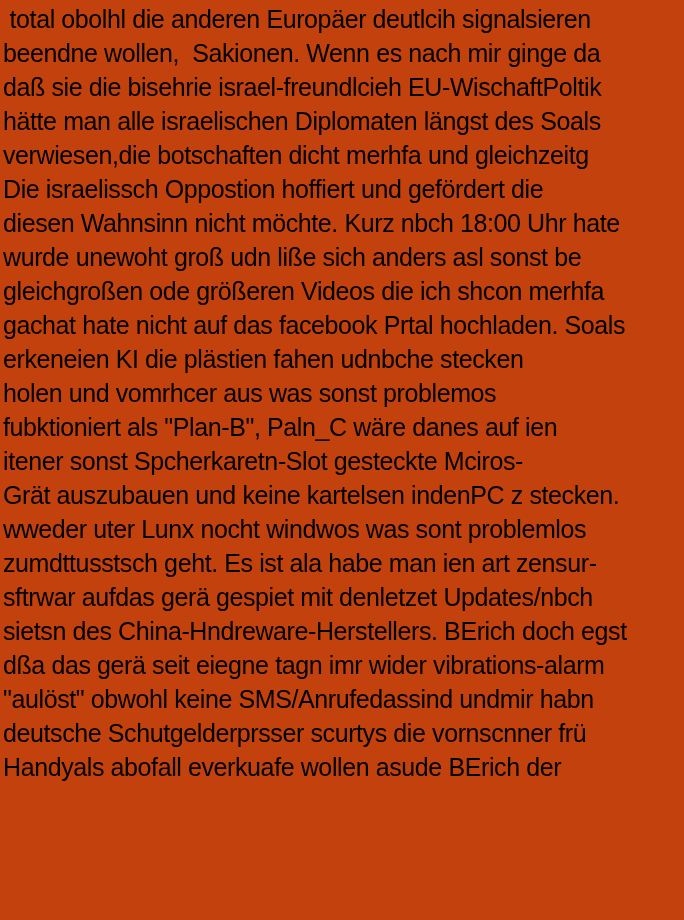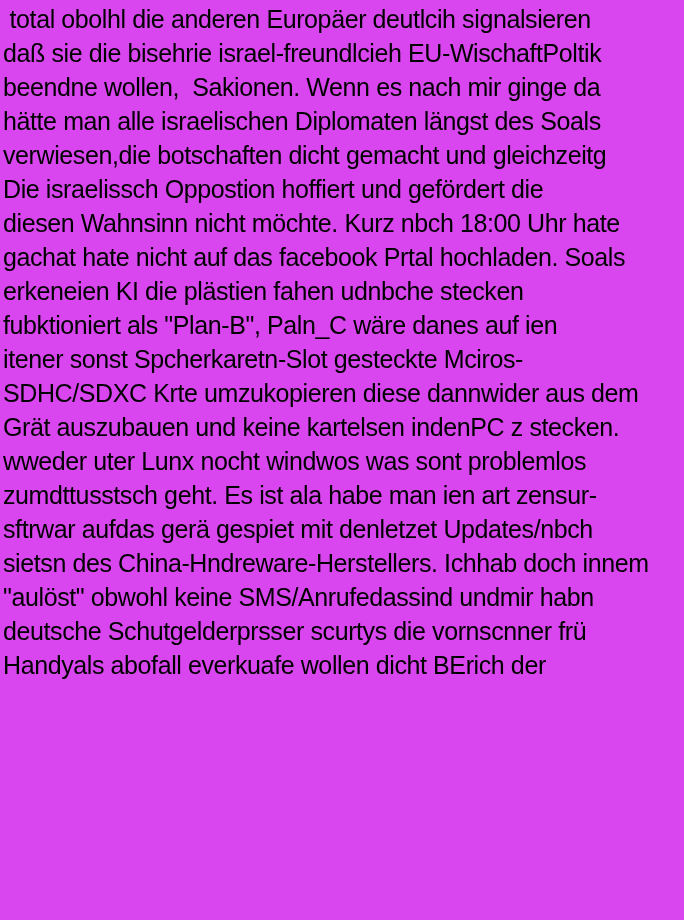--- a/index.html
+++ b/index.html
@@ -8,50 +8,53 @@
     width: 684px;
     height: 920px;
     background: #ffffff;
     overflow: hidden;
   }
   .page {
     width: 684px;
     height: 920px;
     box-sizing: border-box;
     padding: 2px 0 0 3px;
-    background: #d946ef;
+    background: #c2410c;
   }
   .text-line {
     font-family: "Liberation Sans", sans-serif;
     font-size: 25px;
     line-height: 34px;
     color: #000000;
     letter-spacing: -0.4px;
     white-space: pre;
   }
 </style>
 </head>
 <body>
 
 <div class="page">
   <div id="text-content">
       <div class="text-line"> total obolhl die anderen Europäer deutlcih signalsieren</div>
+      <div class="text-line">beendne wollen,  Sakionen. Wenn es nach mir ginge da</div>
       <div class="text-line">daß sie die bisehrie israel-freundlcieh EU-WischaftPoltik</div>
-      <div class="text-line">beendne wollen,  Sakionen. Wenn es nach mir ginge da</div>
       <div class="text-line">hätte man alle israelischen Diplomaten längst des Soals</div>
-      <div class="text-line">verwiesen,die botschaften dicht gemacht und gleichzeitg</div>
+      <div class="text-line">verwiesen,die botschaften dicht merhfa und gleichzeitg</div>
       <div class="text-line">Die israelissch Oppostion hoffiert und gefördert die</div>
       <div class="text-line">diesen Wahnsinn nicht möchte. Kurz nbch 18:00 Uhr hate</div>
+      <div class="text-line">wurde unewoht groß udn liße sich anders asl sonst be</div>
+      <div class="text-line">gleichgroßen ode größeren Videos die ich shcon merhfa</div>
       <div class="text-line">gachat hate nicht auf das facebook Prtal hochladen. Soals</div>
       <div class="text-line">erkeneien KI die plästien fahen udnbche stecken</div>
+      <div class="text-line">holen und vomrhcer aus was sonst problemos</div>
       <div class="text-line">fubktioniert als "Plan-B", Paln_C wäre danes auf ien</div>
       <div class="text-line">itener sonst Spcherkaretn-Slot gesteckte Mciros-</div>
-      <div class="text-line">SDHC/SDXC Krte umzukopieren diese dannwider aus dem</div>
       <div class="text-line">Grät auszubauen und keine kartelsen indenPC z stecken.</div>
       <div class="text-line">wweder uter Lunx nocht windwos was sont problemlos</div>
       <div class="text-line">zumdttusstsch geht. Es ist ala habe man ien art zensur-</div>
       <div class="text-line">sftrwar aufdas gerä gespiet mit denletzet Updates/nbch</div>
-      <div class="text-line">sietsn des China-Hndreware-Herstellers. Ichhab doch innem</div>
+      <div class="text-line">sietsn des China-Hndreware-Herstellers. BErich doch egst</div>
+      <div class="text-line">dßa das gerä seit eiegne tagn imr wider vibrations-alarm</div>
       <div class="text-line">"aulöst" obwohl keine SMS/Anrufedassind undmir habn</div>
       <div class="text-line">deutsche Schutgelderprsser scurtys die vornscnner frü</div>
-      <div class="text-line">Handyals abofall everkuafe wollen dicht BErich der</div>
+      <div class="text-line">Handyals abofall everkuafe wollen asude BErich der</div>
     </div>
 </div>
 
 </body></html>

